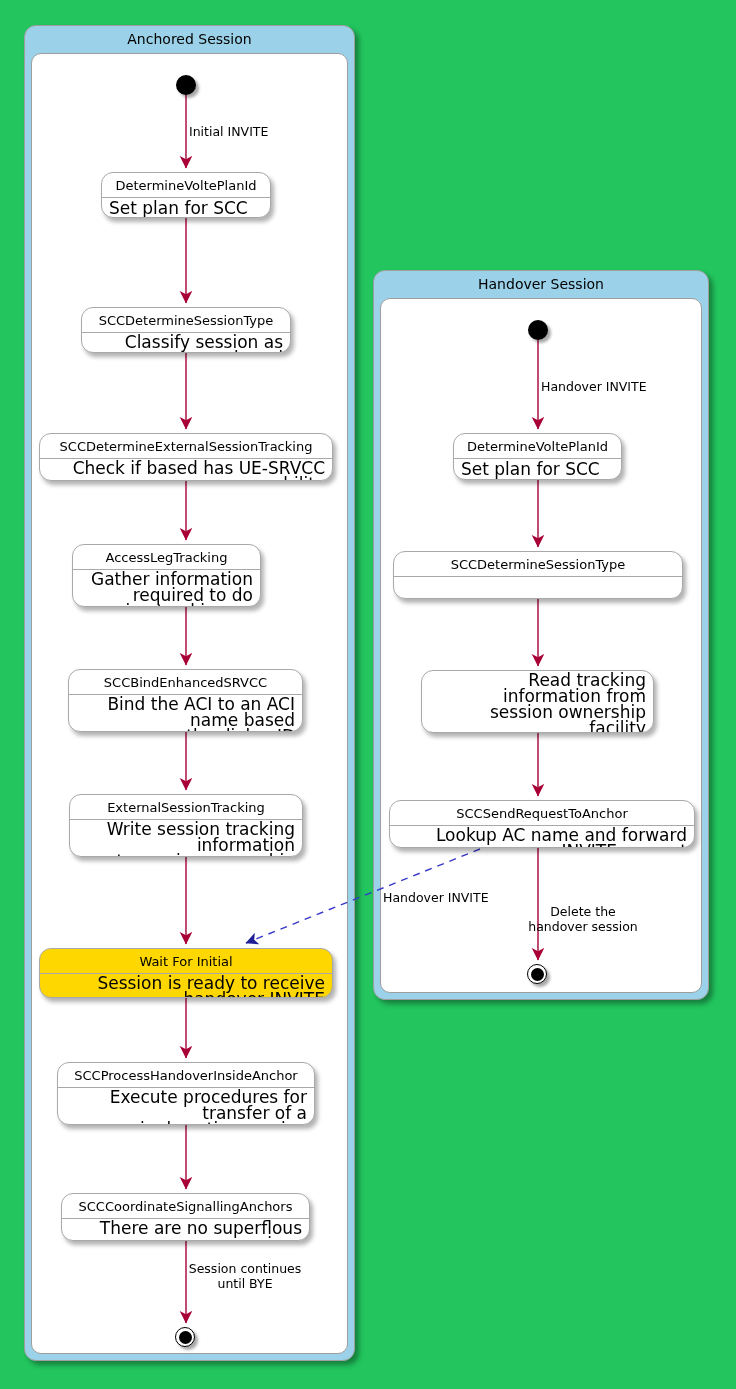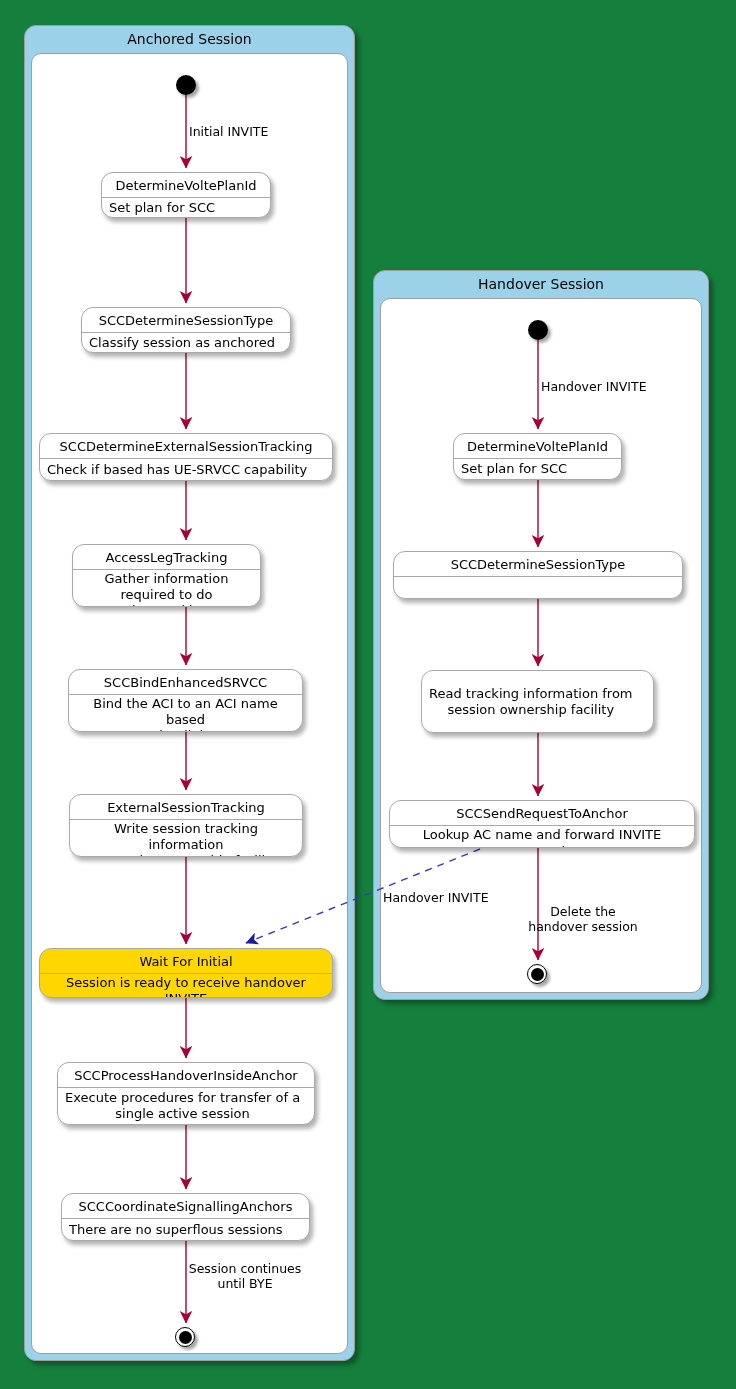--- a/index.html
+++ b/index.html
@@ -7,21 +7,21 @@
     --partition-border:#9E9E9E;
     --activity-border:#A9A9A9;
     --arrow:#A80036;
     --dashed-arrow:#3737C8;
     --dashed-arrow-head:#1F1F96;
     --highlight-fill:#FFD700;
     --text:#000000;
   }
   html,body{margin:0;padding:0;background:#ffffff;}
   .canvas{
-    position:relative;width:736px;height:1389px;background:#15803d;overflow:hidden;
+    position:relative;width:736px;height:1389px;background:#22c55e;overflow:hidden;
     font-family:"DejaVu Sans",sans-serif;color:var(--text);
   }
   
   .partition{
     position:absolute;border:1.5px solid var(--partition-border);border-radius:12px;
     background:var(--partition-fill);box-shadow:4px 4px 5px rgba(0,0,0,.35);z-index:1;
   }
   .p-title{
     position:absolute;top:0;left:0;right:0;height:26px;display:flex;
     align-items:center;justify-content:center;font-size:14px;
@@ -41,22 +41,22 @@
     position:absolute;z-index:3;background:#ffffff;border:1.5px solid var(--activity-border);
     border-radius:12px;box-shadow:3px 4px 4px rgba(0,0,0,.3);display:flex;flex-direction:column;
     box-sizing:border-box;overflow:hidden;
   }
   .activity.highlight{background:var(--highlight-fill);}
   .a-title{
     flex:0 0 24px;display:flex;align-items:center;justify-content:center;
     font-size:13px;border-bottom:1px solid var(--activity-border);padding:0 4px;white-space:nowrap;
   }
   .a-desc{
-    flex:1;display:flex;align-items:center;font-size:13px;line-height:16px;
-    padding:1px 7px;white-space:pre-line;text-align:center;
+    flex:1;display:flex;align-items:center;font-size:17px;line-height:16px;
+    padding:1px 7px;white-space:pre-line;text-align:right;
   }
   .start-node{
     position:absolute;z-index:3;width:20px;height:20px;border-radius:50%;background:#000;
     box-shadow:3px 3px 3px rgba(0,0,0,.35);
   }
   .end-node{
     position:absolute;z-index:3;width:18px;height:18px;border:1.5px solid #000;border-radius:50%;
     background:#fff;box-shadow:3px 3px 3px rgba(0,0,0,.35);
   }
   .end-node::after{

